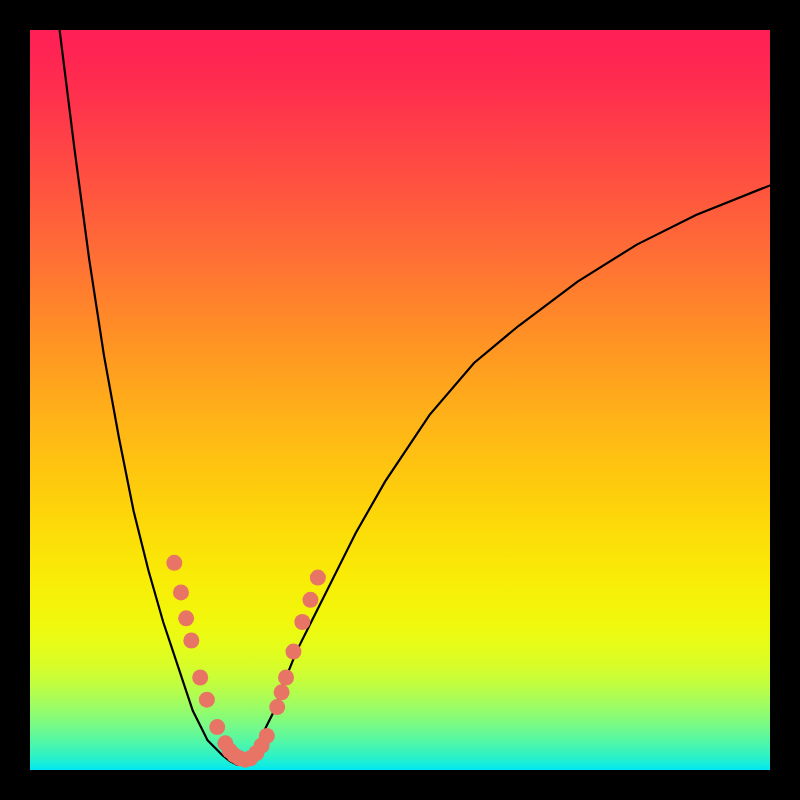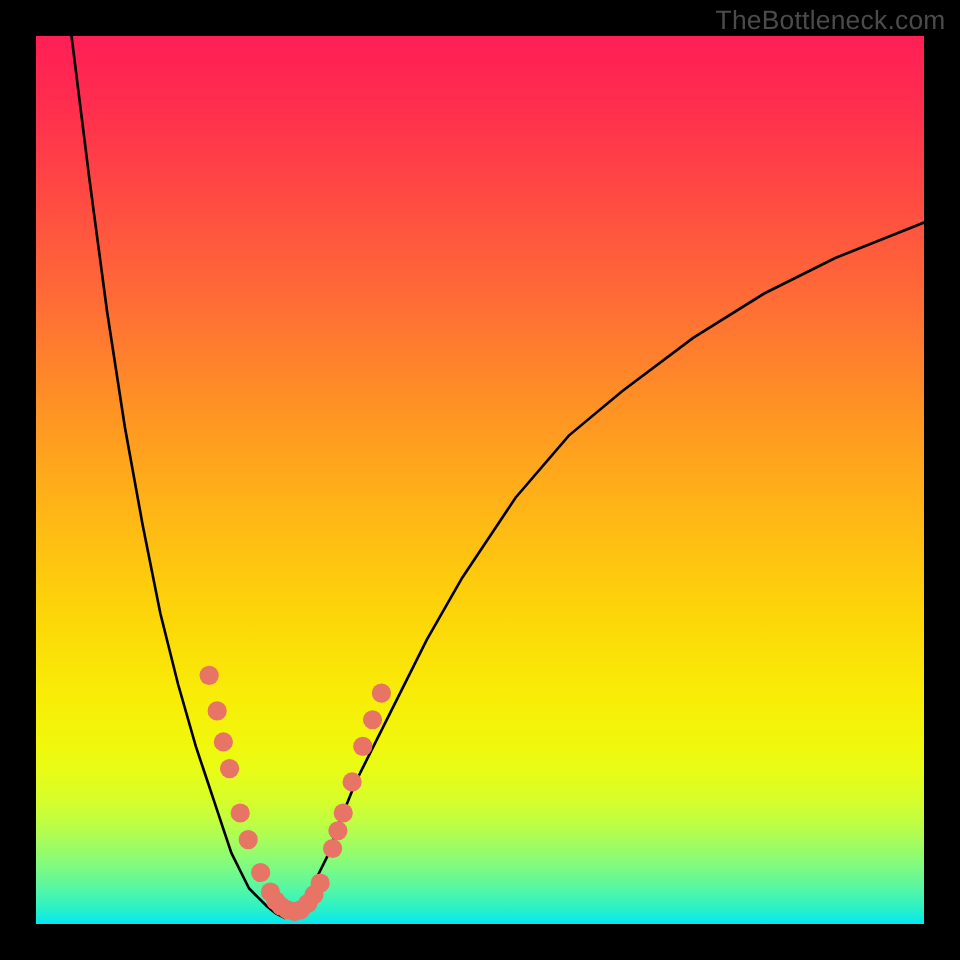--- a/index.html
+++ b/index.html
@@ -61,21 +61,20 @@
     font-size: 22px;
     color: #4b4b4b;
     letter-spacing: 0.2px;
     user-select: none;
   }
 </style>
 </head>
 <body>
 <div class="outer">
 
-  <div class="watermark">TheBottleneck.com</div>
 
   <div class="plot-area">
     <svg viewBox="0 0 740 740" preserveAspectRatio="none">
       <path id="left-curve" d="M29.60 0.00 L44.40 118.40 L59.20 229.40 L74.00 325.60 L88.80 407.00 L103.60 481.00 L118.40 540.20 L133.20 592.00 L140.60 614.20 L148.00 636.40 L155.40 658.60 L162.80 680.80 L170.20 695.60 L177.60 710.40 L185.00 717.80 L192.40 725.20 L199.80 731.12 L207.20 734.82" fill="none" stroke="#000000" stroke-width="2.2" stroke-linecap="round"></path>
       <path id="right-curve" d="M207.20 734.82 L214.60 729.64 L222.00 720.76 L229.40 710.40 L236.80 695.60 L244.20 680.80 L251.60 658.60 L266.40 621.60 L281.20 592.00 L296.00 562.40 L325.60 503.20 L355.20 451.40 L399.60 384.80 L444.00 333.00 L488.40 296.00 L547.60 251.60 L606.80 214.60 L666.00 185.00 L740.00 155.40" fill="none" stroke="#000000" stroke-width="2.2" stroke-linecap="round"></path>
       <g id="left-dots">
           <circle cx="144.30" cy="532.80" r="8" fill="#e77465"></circle>
           <circle cx="150.96" cy="562.40" r="8" fill="#e77465"></circle>
           <circle cx="156.14" cy="588.30" r="8" fill="#e77465"></circle>
           <circle cx="161.32" cy="610.50" r="8" fill="#e77465"></circle>

